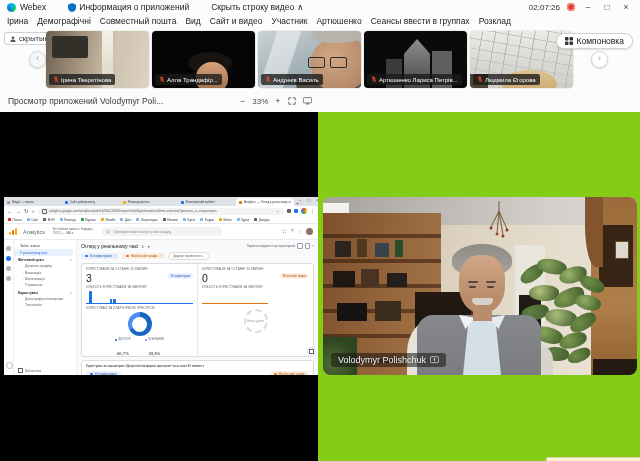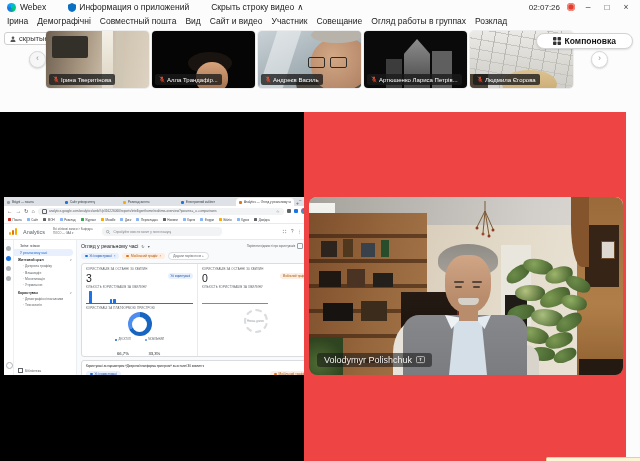--- a/index.html
+++ b/index.html
@@ -28,22 +28,22 @@
   .thumb{position:relative;width:103px;height:57px;border-radius:4px;overflow:hidden;background:#111;
          box-shadow:0 0 0 1px rgba(0,0,0,.06);}
   .namepill{position:absolute;left:3px;bottom:3px;display:flex;align-items:center;gap:2px;
             background:rgba(25,25,25,.78);color:#fff;font-size:6px;line-height:1;
             padding:2px 4px;border-radius:2px;max-width:94px;white-space:nowrap;overflow:hidden;}
   .filmnav{position:absolute;width:15px;height:15px;border-radius:50%;background:#f6f6f6;
            border:1px solid #d7d7d7;color:#9a9a9a;font-size:9px;line-height:13px;text-align:center;
            box-shadow:0 1px 2px rgba(0,0,0,.15);}
   .filmnav.prev{left:29px;top:23px;} .filmnav.next{left:591px;top:23px;background:#fff;}
   .layout-btn{position:absolute;right:7px;top:5px;display:flex;align-items:center;gap:4px;
-              background:#fff;border:1px solid #d3d3d3;border-radius:9px;padding:2px 16px;
-              font-size:8.5px;font-weight:700;color:#141414;box-shadow:0 1px 2px rgba(0,0,0,.12);}
+              background:#fff;border:1px solid #d3d3d3;border-radius:9px;padding:2px 8px;
+              font-size:8.5px;font-weight:400;color:#141414;box-shadow:0 1px 2px rgba(0,0,0,.12);}
   
   .sc1{background:linear-gradient(100deg,#6f6152,#a6957f 35%,#cdc0ad 62%,#ddd3c2);}
   .sc1 .tv{left:6px;top:5px;width:36px;height:22px;background:#33302a;border-radius:2px;}
   .sc1 .w1{left:56px;top:0;width:11px;height:57px;background:linear-gradient(#f4f0e7,#dcd3c1);}
   .sc1 .w2{left:70px;top:0;width:7px;height:57px;background:#cfc6b4;opacity:.75;}
   .sc2{background:#050505;}
   .sc2 .hair{left:36px;bottom:14px;width:44px;height:22px;background:#1a1411;border-radius:50%;}
   .sc2 .face{left:44px;bottom:-4px;width:32px;height:30px;border-radius:50% 50% 40% 40%;
              background:linear-gradient(#d8a47c,#9c6b48);}
   .sc3{background:linear-gradient(155deg,#c9d2d6,#a3b0b6 55%,#8d9ba1);}
@@ -165,21 +165,21 @@
   .leg .ll b{width:2px;height:2px;border-radius:50%;display:block;}
   .leg .lv{font-size:4.2px;color:#202124;margin-top:0.5px;}
   .bottom-card{margin-top:3px;height:26px;padding:3px 4px;position:relative;}
   .bc-title{font-size:3px;color:#202124;white-space:nowrap;overflow:hidden;}
   .bc-chips{display:flex;margin-top:3px;}
   .bc-chips .chip.orange{margin-left:auto;}
   .fb-bubble{position:absolute;right:2px;top:150px;width:7px;height:7px;border-radius:50%;
              background:#fff;border:1px solid #dadce0;display:flex;align-items:center;justify-content:center;}
   .fb-bubble i{position:static;width:3px;height:2.5px;border:0.8px solid #5f6368;border-radius:0.5px;}
   
-  .stage{position:absolute;left:304px;top:112px;width:322px;height:349px;background:#ef4444;}
+  .stage{position:absolute;left:318px;top:112px;width:322px;height:349px;background:#84cc16;}
   .video{position:absolute;left:5px;top:85px;width:314px;height:178px;border-radius:8px;overflow:hidden;
          background:linear-gradient(105deg,#cdbfa8,#e3dac9 60%,#ece6da);}
   .v-ceiling{left:0;top:0;width:100%;height:28px;background:linear-gradient(95deg,#a5a29c,#d2cfca 70%,#dddad5);}
   .v-window{left:0;top:6px;width:26px;height:66px;background:linear-gradient(#f3f3ef,#ddddd5);}
   .v-shelf{left:0;top:16px;width:118px;height:162px;
      background:
        repeating-linear-gradient(180deg,rgba(0,0,0,0) 0 21px,rgba(48,24,8,.55) 21px 25px),
        linear-gradient(100deg,#7d4f2c,#96663c 55%,#a5754a);}
   .v-books{left:8px;top:30px;width:100px;height:120px;
      background:
@@ -257,22 +257,22 @@
     </span>
   </div>
 
   <div class="menubar" id="menu-bar">
       <span>Ірина</span>
       <span>Демографічні</span>
       <span>Совместный пошта</span>
       <span>Вид</span>
       <span>Сайт и видео</span>
       <span>Участник</span>
-      <span>Совещание</span>
-      <span>Огляд работы в группах</span>
+      <span>Артюшенко</span>
+      <span>Сеансы ввести в группах</span>
       <span>Розклад</span>
     </div>
 
   <div class="filmstrip">
     <span class="hidden-badge">
       <svg width="6" height="6" viewBox="0 0 10 10">
           <circle cx="5" cy="3" r="2.2" fill="#555"></circle>
           <path d="M0.8 10 C0.8 7 3 6 5 6 C7 6 9.2 7 9.2 10 Z" fill="#555"></path>
         </svg>
       <span>скрытые (39)</span>
@@ -356,20 +356,35 @@
       <svg width="8" height="8" viewBox="0 0 10 10">
           <rect x="0" y="0" width="4.3" height="4.3" rx="1" fill="#333"></rect>
           <rect x="5.7" y="0" width="4.3" height="4.3" rx="1" fill="#333"></rect>
           <rect x="0" y="5.7" width="4.3" height="4.3" rx="1" fill="#333"></rect>
           <rect x="5.7" y="5.7" width="4.3" height="4.3" rx="1" fill="#333"></rect>
         </svg>
       <span>Компоновка</span>
     </span>
   </div>
 
+  <div class="share-toolbar">
+    <span class="st-title">Просмотр приложений Volodymyr Poli...</span>
+    <span class="st-controls">
+      <span>−</span>
+      <span class="zl">33%</span>
+      <span>+</span>
+      <svg width="8" height="8" viewBox="0 0 10 10">
+          <path d="M1 4 V1 H4 M6 1 H9 V4 M9 6 V9 H6 M4 9 H1 V6" stroke="#5a5a5a" stroke-width="1.1" fill="none"></path>
+        </svg>
+      <svg width="9" height="8" viewBox="0 0 12 10">
+          <rect x="0.5" y="0.5" width="11" height="7" rx="1" stroke="#5a5a5a" fill="none"></rect>
+          <rect x="4" y="8.2" width="4" height="1.3" fill="#5a5a5a"></rect>
+        </svg>
+    </span>
+  </div>
 
   <div class="share-pane">
     <div class="browser">
       <div class="tabbar">
         <div id="tabs" style="display:flex;align-items:flex-end;">
             <div class="tab">
               <span class="fav" style="background:#9aa0a6"></span>
               <span class="tt">Вхідні — пошта</span>
             </div>
             <div class="tab">

